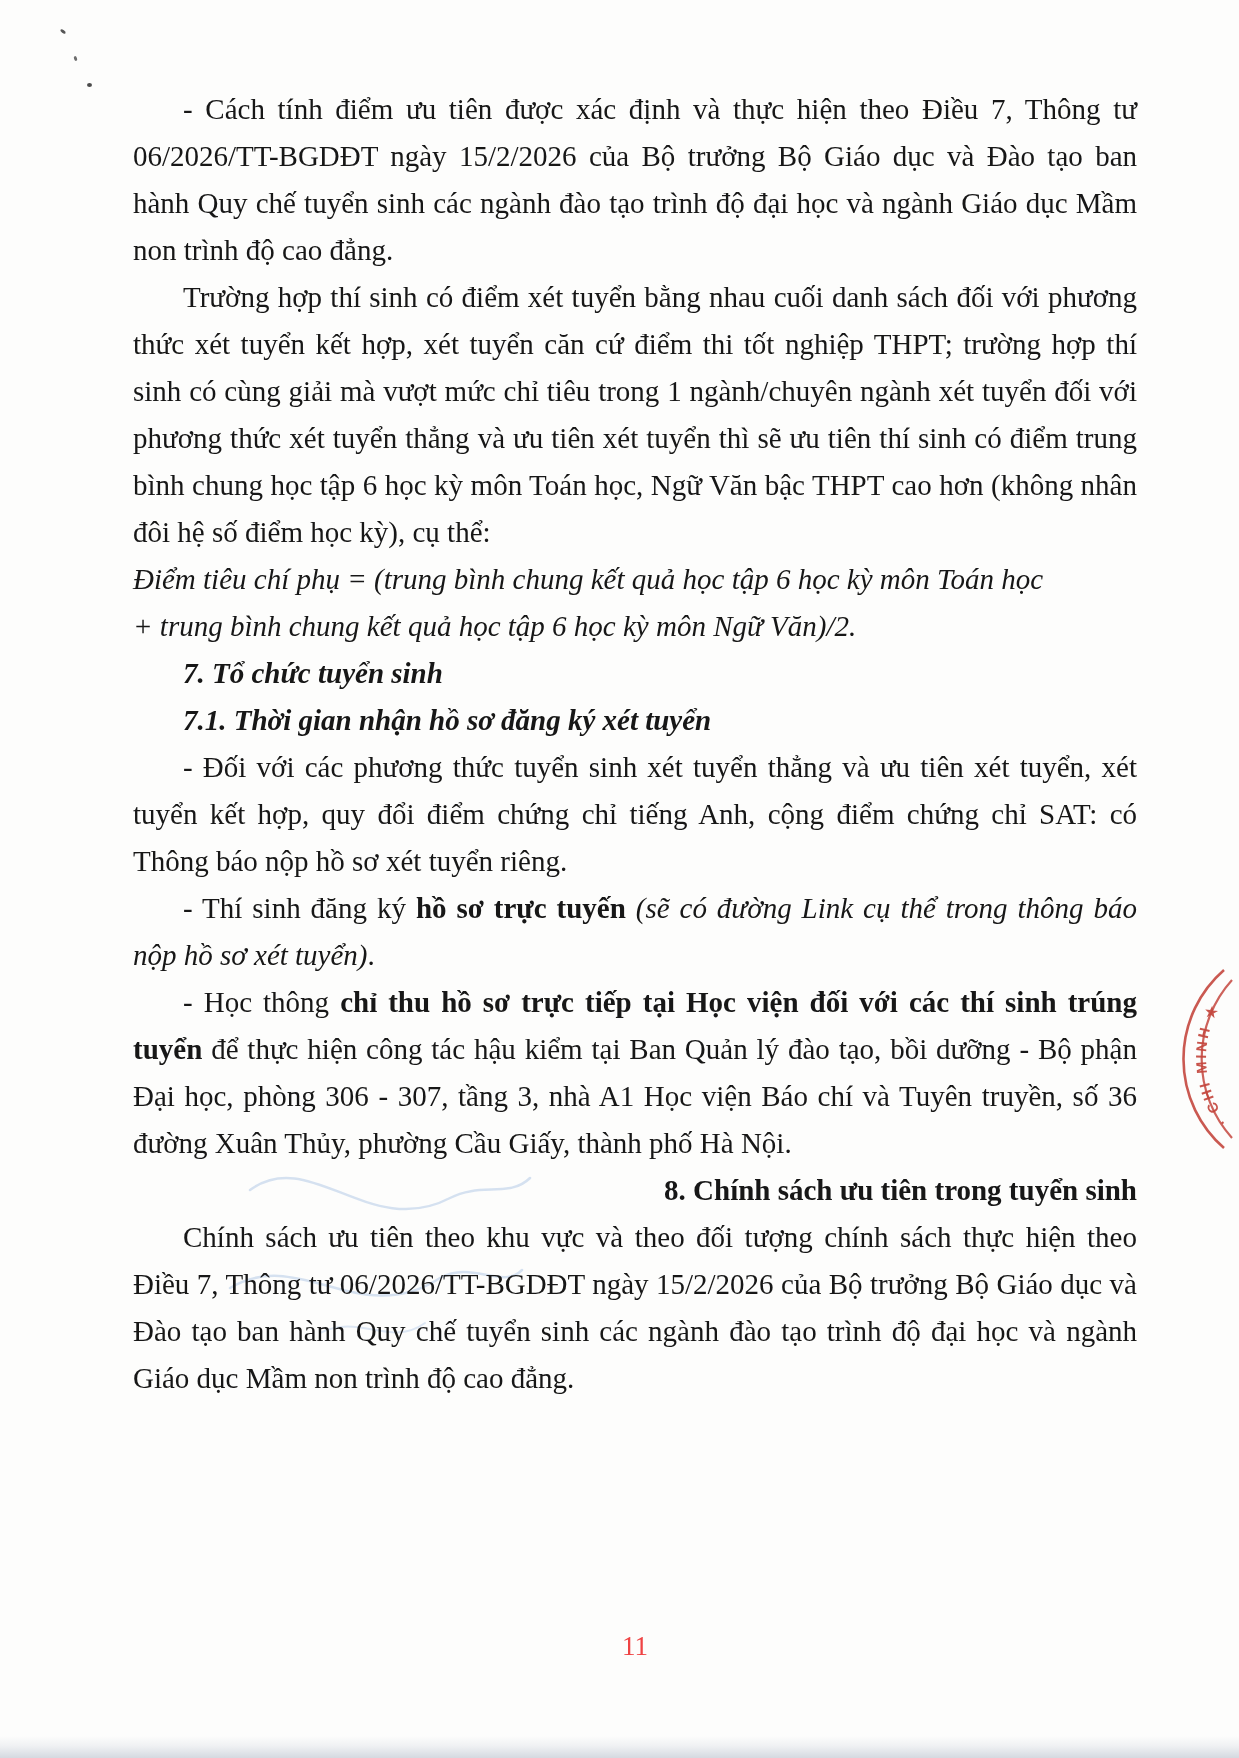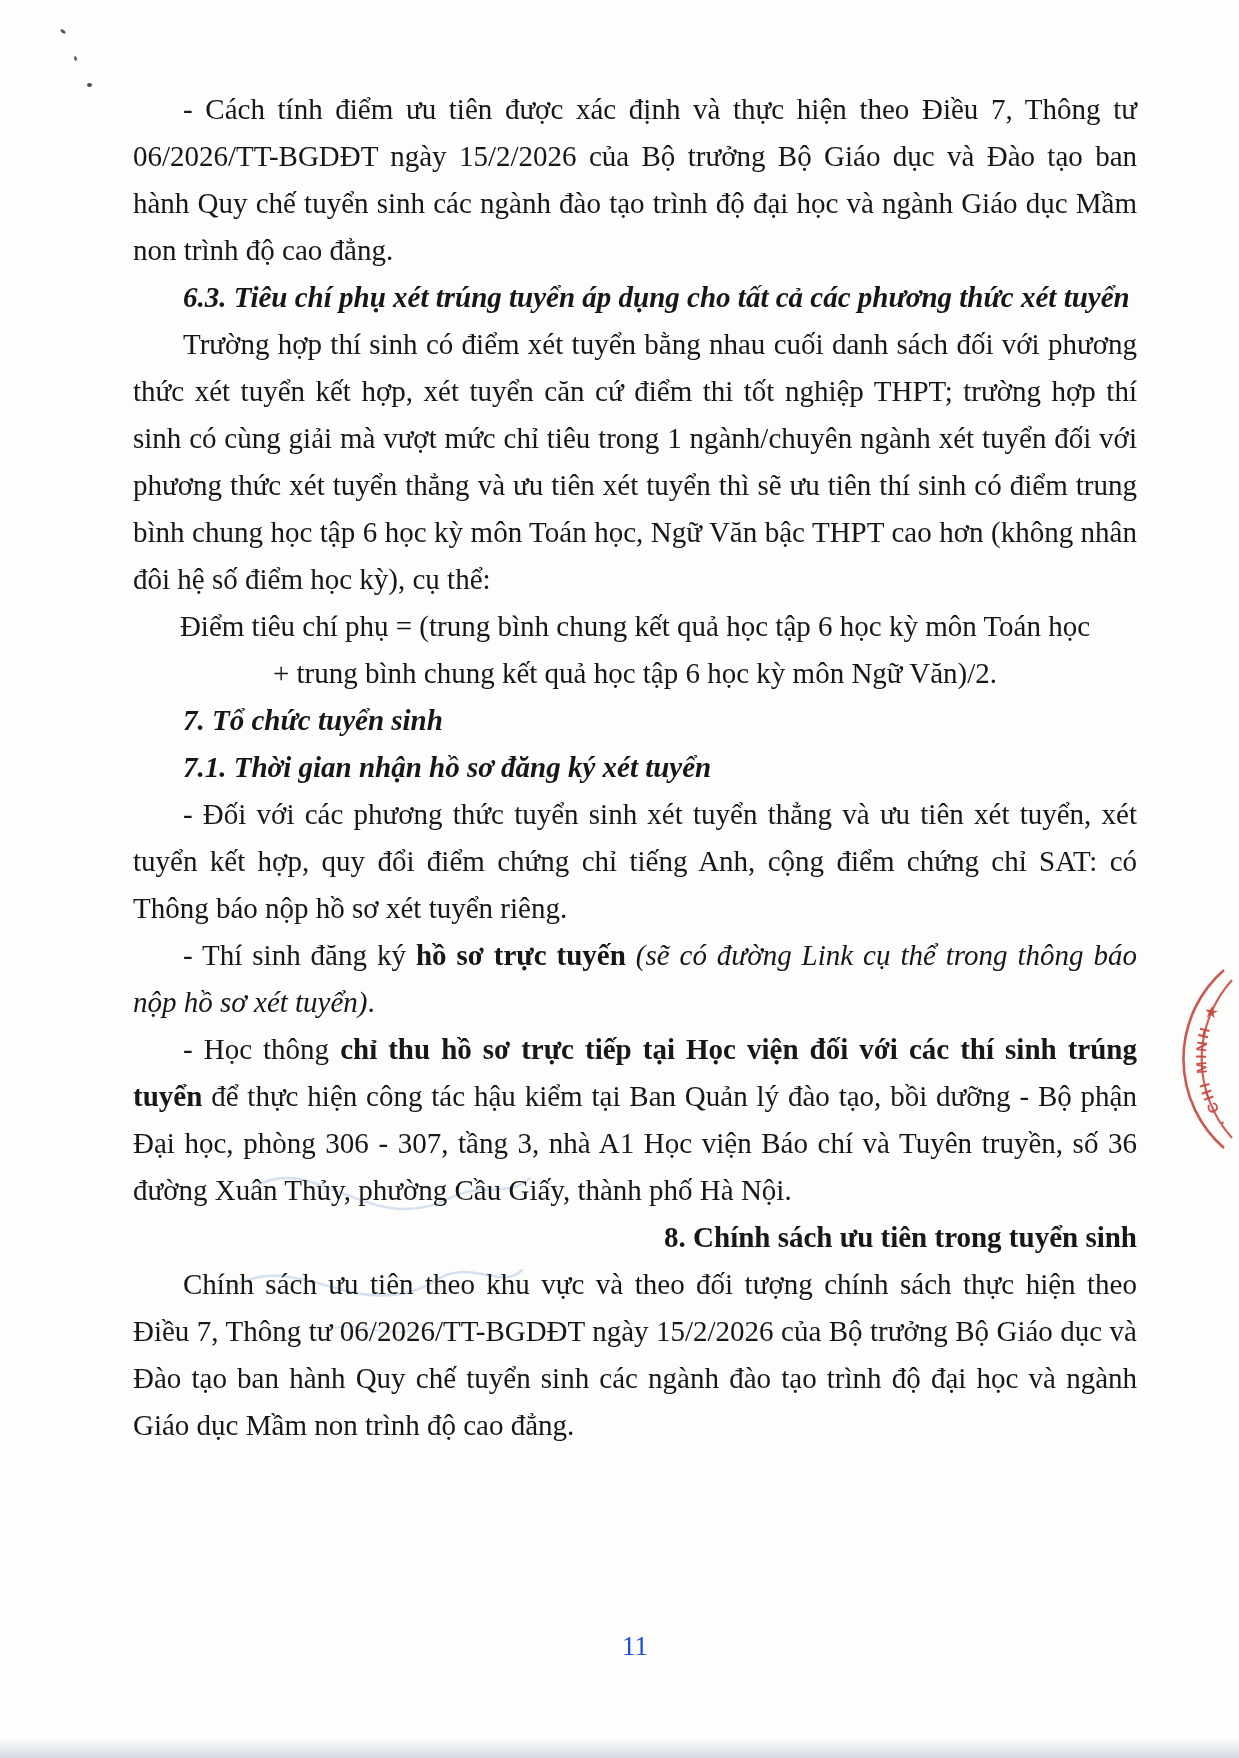--- a/index.html
+++ b/index.html
@@ -21,31 +21,31 @@
     font-size: 29px;
     line-height: 47px;
   }
   .content p, .content div { margin: 0; padding: 0; }
   .body { text-align: justify; }
   .indent { text-indent: 50px; }
   .heading { font-weight: bold; font-style: italic; text-align: left; }
   .heading-upright { font-weight: bold; text-align: right; }
   .b { font-weight: bold; }
   .i { font-style: italic; }
-  .formula { text-align: center; }
+  .formula { font-style: italic; text-align: left; }
   .formula-line1 { margin-left: 60px; }
   .formula-line2 { margin-left: 125px; }
   .page-number {
     position: absolute;
     left: 133px;
     top: 1631px;
     width: 1004px;
     text-align: center;
     font-size: 27px;
-    color: #1d4ed8;
+    color: #ef4444;
   }
   .stamp { position: absolute; left: 1180px; top: 966px; }
   .pen-marks { position: absolute; left: 210px; top: 1128px; opacity: 0.55; }
   .speck { position: absolute; border-radius: 50%; }
   .speck-1 { left: 60px;  top: 30px; width: 6px; height: 3px; background: #565656; transform: rotate(35deg); }
   .speck-2 { left: 74px;  top: 56px; width: 3px; height: 5px; background: #6e6e6e; transform: rotate(-20deg); }
   .speck-3 { left: 87px;  top: 83px; width: 5px; height: 4px; background: #4b4b4b; }
   .scan-edge {
     position: absolute;
     left: 0; bottom: 0;
@@ -68,21 +68,20 @@
   <svg class="pen-marks" width="340" height="230" viewBox="0 0 340 230">
     <path d="M 40 62 C 100 18, 160 112, 240 70 C 270 54, 300 70, 320 50" fill="none" stroke="#b5cbe7" stroke-width="2.5" stroke-linecap="round"></path>
     <path d="M 20 160 C 90 118, 150 202, 230 150 C 262 132, 292 162, 312 142" fill="none" stroke="#b5cbe7" stroke-width="2.5" stroke-linecap="round"></path>
     <path d="M 110 205 C 150 185, 180 220, 215 195" fill="none" stroke="#c2d4ec" stroke-width="2" stroke-linecap="round"></path>
   </svg>
 
   <div class="content">
 
     <p class="body indent">- Cách tính điểm ưu tiên được xác định và thực hiện theo Điều 7, Thông tư 06/2026/TT-BGDĐT ngày 15/2/2026 của Bộ trưởng Bộ Giáo dục và Đào tạo ban hành Quy chế tuyển sinh các ngành đào tạo trình độ đại học và ngành Giáo dục Mầm non trình độ cao đẳng.</p>
 
-    <p class="heading indent">6.3. Tiêu chí phụ xét trúng tuyển áp dụng cho tất cả các phương thức xét tuyển</p>
 
     <p class="body indent">Trường hợp thí sinh có điểm xét tuyển bằng nhau cuối danh sách đối với phương thức xét tuyển kết hợp, xét tuyển căn cứ điểm thi tốt nghiệp THPT; trường hợp thí sinh có cùng giải mà vượt mức chỉ tiêu trong 1 ngành/chuyên ngành xét tuyển đối với phương thức xét tuyển thẳng và ưu tiên xét tuyển thì sẽ ưu tiên thí sinh có điểm trung bình chung học tập 6 học kỳ môn Toán học, Ngữ Văn bậc THPT cao hơn (không nhân đôi hệ số điểm học kỳ), cụ thể:</p>
 
     <div class="formula">
       <div class="formula-line1">Điểm tiêu chí phụ = (trung bình chung kết quả học tập 6 học kỳ môn Toán học</div>
       <div class="formula-line2">+ trung bình chung kết quả học tập 6 học kỳ môn Ngữ Văn)/2.</div>
     </div>
 
     <p class="heading indent">7. Tổ chức tuyển sinh</p>
 

